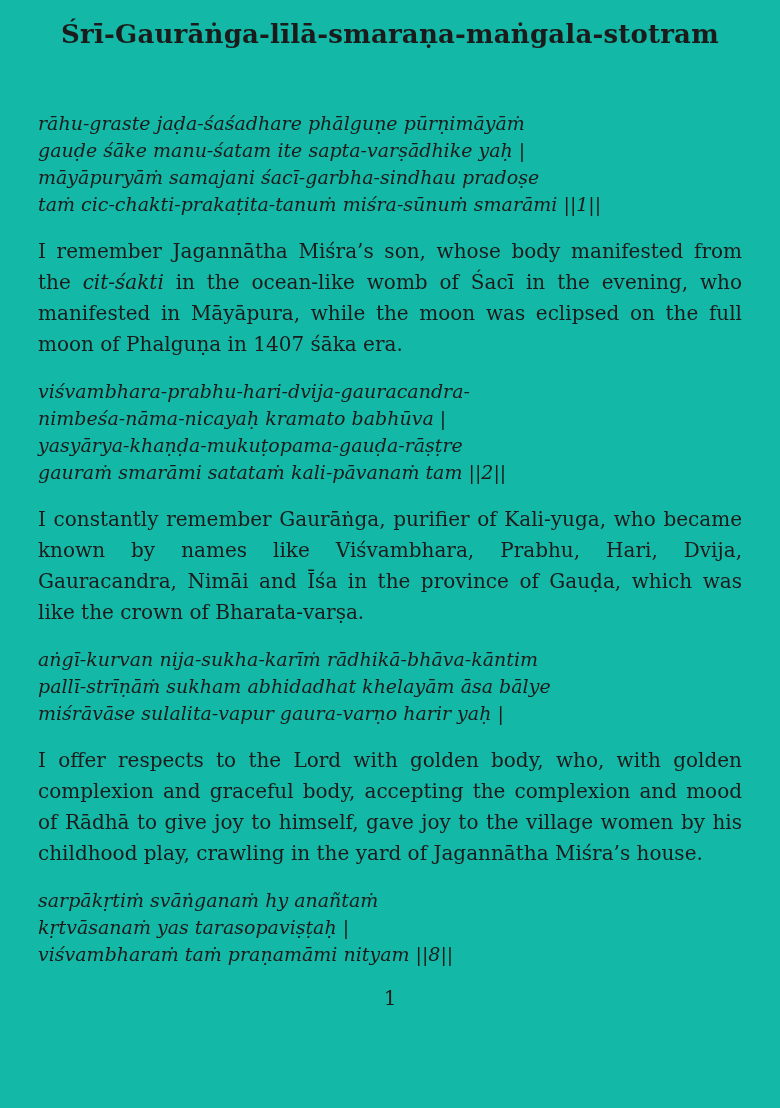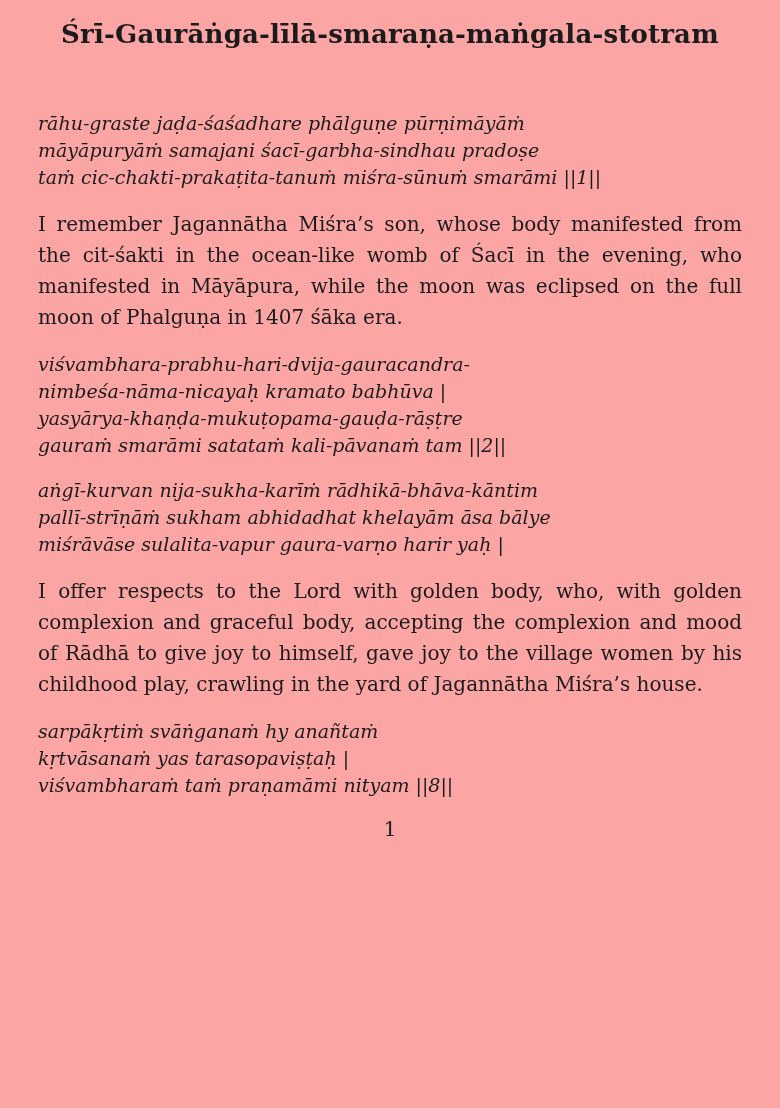--- a/index.html
+++ b/index.html
@@ -5,21 +5,21 @@
   html, body {
     margin: 0;
     padding: 0;
     background: #ffffff;
   }
   .page {
     width: 780px;
     height: 1108px;
     box-sizing: border-box;
     padding: 14px 38px 0 38px;
-    background: #fca5a5;
+    background: #14b8a6;
     color: #1b1b1b;
     font-family: "DejaVu Serif", "Liberation Serif", serif;
     position: relative;
     overflow: hidden;
   }
   .title {
     font-size: 26px;
     line-height: 40px;
     font-weight: bold;
     text-align: center;
@@ -36,49 +36,52 @@
     white-space: nowrap;
   }
   .prose {
     font-size: 20px;
     line-height: 31px;
     text-align: justify;
     text-align-last: left;
     margin: 0 0 18px 0;
   }
   .prose .em {
+    font-style: italic;
   }
   .folio {
     text-align: center;
     font-size: 20px;
     margin-top: 14px;
   }
 </style>
 </head>
 <body>
 
 <main class="page">
 
   <h1 class="title">Śrī-Gaurāṅga-līlā-smaraṇa-maṅgala-stotram</h1>
 
   <section class="verse">
     <div class="vline">rāhu-graste jaḍa-śaśadhare phālguṇe pūrṇimāyāṁ</div>
+    <div class="vline">gauḍe śāke manu-śatam ite sapta-varṣādhike yaḥ |</div>
     <div class="vline">māyāpuryāṁ samajani śacī-garbha-sindhau pradoṣe</div>
     <div class="vline">taṁ cic-chakti-prakaṭita-tanuṁ miśra-sūnuṁ smarāmi ||1||</div>
   </section>
 
   <p class="prose"><span>I remember Jagannātha Miśra’s son, whose body manifested from the </span><span class="em">cit-śakti</span><span> in the ocean-like womb of Śacī in the evening, who manifested in Māyāpura, while the moon was eclipsed on the full moon of Phalguṇa in 1407 śāka era.</span></p>
 
   <section class="verse">
     <div class="vline">viśvambhara-prabhu-hari-dvija-gauracandra-</div>
     <div class="vline">nimbeśa-nāma-nicayaḥ kramato babhūva |</div>
     <div class="vline">yasyārya-khaṇḍa-mukuṭopama-gauḍa-rāṣṭre</div>
     <div class="vline">gauraṁ smarāmi satataṁ kali-pāvanaṁ tam ||2||</div>
   </section>
 
+  <p class="prose"><span>I constantly remember Gaurāṅga, purifier of Kali-yuga, who became known by names like Viśvambhara, Prabhu, Hari, Dvija, Gauracandra, Nimāi and Īśa in the province of Gauḍa, which was like the crown of Bharata-varṣa.</span></p>
 
   <section class="verse">
     <div class="vline">aṅgī-kurvan nija-sukha-karīṁ rādhikā-bhāva-kāntim</div>
     <div class="vline">pallī-strīṇāṁ sukham abhidadhat khelayām āsa bālye</div>
     <div class="vline">miśrāvāse sulalita-vapur gaura-varṇo harir yaḥ |</div>
   </section>
 
   <p class="prose"><span>I offer respects to the Lord with golden body, who, with golden complexion and graceful body, accepting the complexion and mood of Rādhā to give joy to himself, gave joy to the village women by his childhood play, crawling in the yard of Jagannātha Miśra’s house.</span></p>
 
   <section class="verse">

